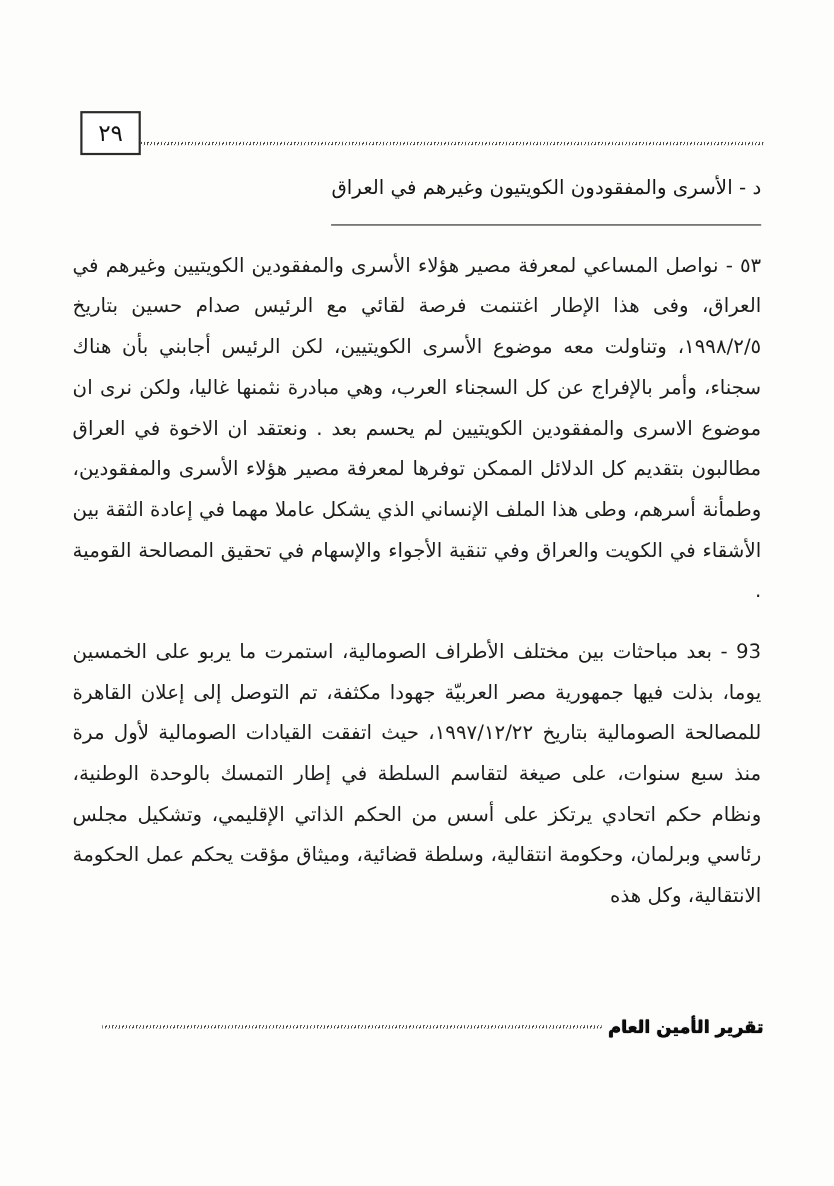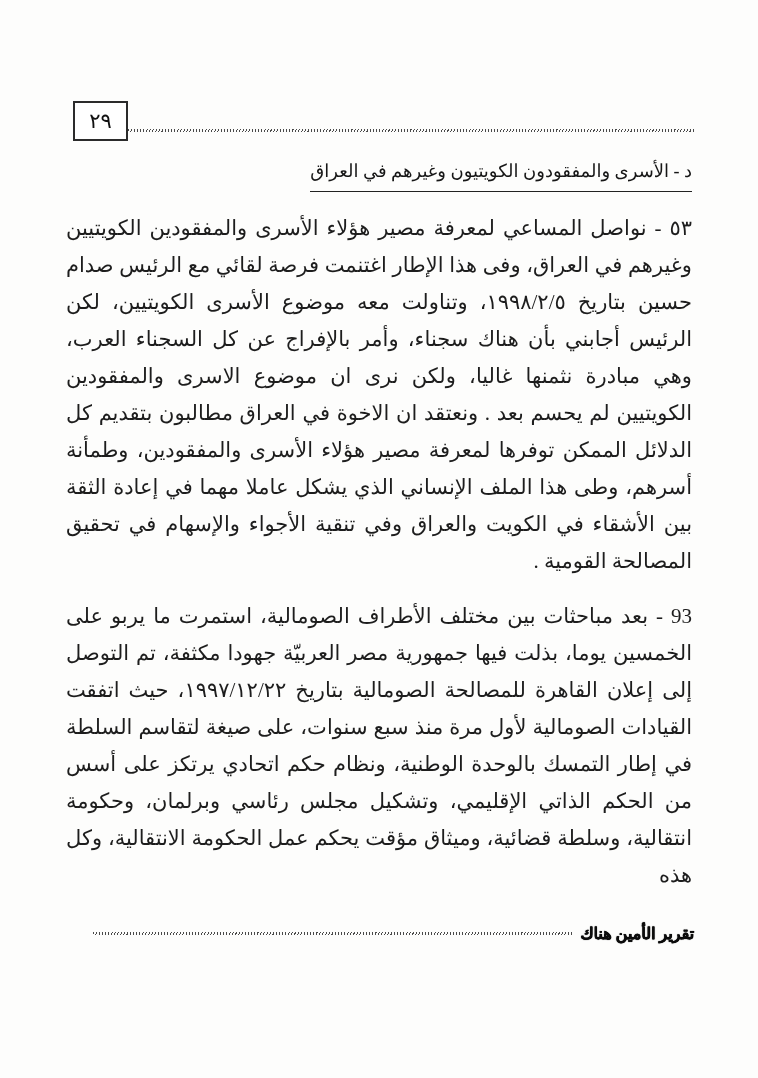--- a/index.html
+++ b/index.html
@@ -1,15 +1,15 @@
 <!DOCTYPE html>
 <html lang="ar" dir="rtl"><head>
 <meta charset="utf-8">
 <style>
-  * { margin: 0; padding: 0; box-sizing: border-box; font-family: Liberation Serif, serif; }
+  * { margin: 0; padding: 0; box-sizing: border-box; }
   html, body { width: 758px; height: 1078px; }
   body {
     background: #ffffff;
     font-family: "DejaVu Sans", sans-serif;
     color: #1c1c1c;
     direction: rtl;
   }
   .page {
     position: relative;
     width: 758px;
@@ -56,30 +56,30 @@
     top: 158px;
     right: 66px;
     left: 66px;
   }
   .section-heading {
     width: fit-content;
     font-size: 18px;
     font-weight: normal;
     color: #161616;
     border-bottom: 1.5px solid #222;
-    padding-bottom: 7px;
+    padding-bottom: 20px;
     line-height: 26px;
     white-space: nowrap;
   }
   .section-heading.second {
     margin-top: 42px;
   }
   .paragraph {
     margin-top: 18px;
-    font-size: 21px;
+    font-size: 18px;
     line-height: 37px;
     text-align: justify;
     color: #1d1d1d;
   }
   .paragraph .para-num {
     white-space: nowrap;
   }
 
   
   .page-footer {
@@ -133,16 +133,16 @@
 
     <p class="paragraph">
       <span class="para-num">93 -</span>
       <span>بعد مباحثات بين مختلف الأطراف الصومالية، استمرت ما يربو على الخمسين يوما،  بذلت فيها جمهورية مصر العربيّة جهودا مكثفة،  تم التوصل إلى إعلان القاهرة للمصالحة الصومالية بتاريخ ١٩٩٧/١٢/٢٢،  حيث اتفقت القيادات الصومالية لأول مرة منذ سبع سنوات،  على صيغة لتقاسم السلطة في إطار التمسك بالوحدة الوطنية، ونظام حكم اتحادي يرتكز على أسس من الحكم الذاتي الإقليمي، وتشكيل مجلس رئاسي وبرلمان، وحكومة انتقالية، وسلطة قضائية، وميثاق مؤقت يحكم عمل الحكومة الانتقالية، وكل هذه</span>
     </p>
 
   </main>
 
   <footer class="page-footer">
     <div class="footer-rule"></div>
-    <div class="footer-title">تقرير الأمين هناك</div>
+    <div class="footer-title">تقرير الأمين العام</div>
   </footer>
 
 </div>
 
 </body></html>

